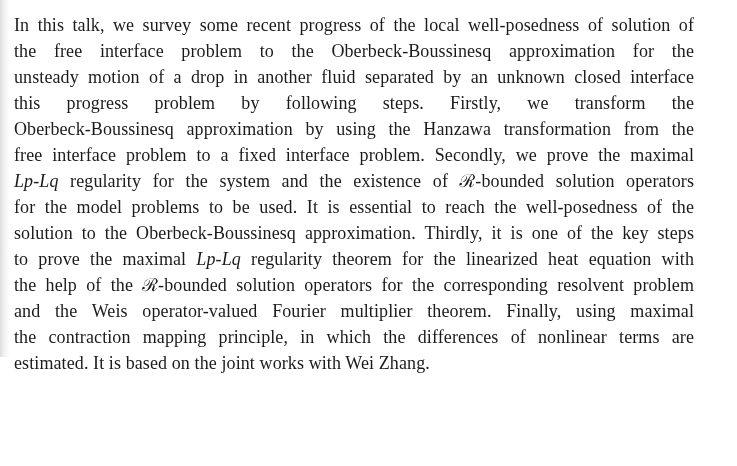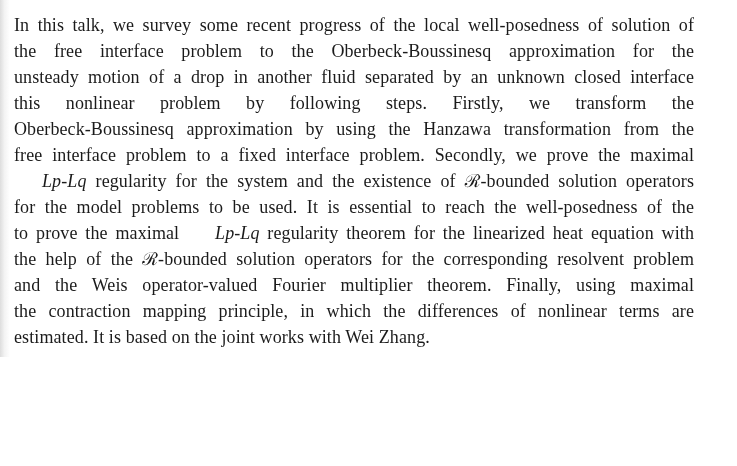--- a/index.html
+++ b/index.html
@@ -38,36 +38,37 @@
   }
   .line {
     width: 100%;
     text-align: left;
   }
   .line.just {
     text-align: justify;
     text-align-last: justify;
   }
   .seg.normal { font-style: normal; }
-  .seg.italic { font-style: italic; margin-left: 28px; }
+  .seg.italic { font-style: italic; }
   .seg.script { font-style: normal; }
 </style>
 </head>
 <body style="background: rgb(255, 255, 255);">
 
 <div class="page">
   <div class="edge-shadow"></div>
   <div class="abstract" style="color: rgb(27, 27, 27);">
       <div class="line just"><span class="seg normal">In this talk, we survey some recent progress of the local well-posedness of solution of</span></div>
       <div class="line just"><span class="seg normal">the free interface problem to the Oberbeck-Boussinesq approximation for the</span></div>
       <div class="line just"><span class="seg normal">unsteady motion of a drop in another fluid separated by an unknown closed interface</span></div>
-      <div class="line just"><span class="seg normal">this nonlinear problem by following steps. Firstly, we transform the</span></div>
+      <div class="line just"><span class="seg normal">this progress problem by following steps. Firstly, we transform the</span></div>
       <div class="line just"><span class="seg normal">Oberbeck-Boussinesq approximation by using the Hanzawa transformation from the</span></div>
       <div class="line just"><span class="seg normal">free interface problem to a fixed interface problem. Secondly, we prove the maximal</span></div>
       <div class="line just"><span class="seg italic">Lp-Lq</span><span class="seg normal"> regularity for the system and the existence of </span><span class="seg script">ℛ</span><span class="seg normal">-bounded solution operators</span></div>
       <div class="line just"><span class="seg normal">for the model problems to be used. It is essential to reach the well-posedness of the</span></div>
+      <div class="line just"><span class="seg normal">solution to the Oberbeck-Boussinesq approximation. Thirdly, it is one of the key steps</span></div>
       <div class="line just"><span class="seg normal">to prove the maximal </span><span class="seg italic">Lp-Lq</span><span class="seg normal"> regularity theorem for the linearized heat equation with</span></div>
       <div class="line just"><span class="seg normal">the help of the </span><span class="seg script">ℛ</span><span class="seg normal">-bounded solution operators for the corresponding resolvent problem</span></div>
       <div class="line just"><span class="seg normal">and the Weis operator-valued Fourier multiplier theorem. Finally, using maximal</span></div>
       <div class="line just"><span class="seg normal">the contraction mapping principle, in which the differences of nonlinear terms are</span></div>
       <div class="line"><span class="seg normal">estimated. It is based on the joint works with Wei Zhang.</span></div>
     </div>
 </div>
 
 </body></html>

